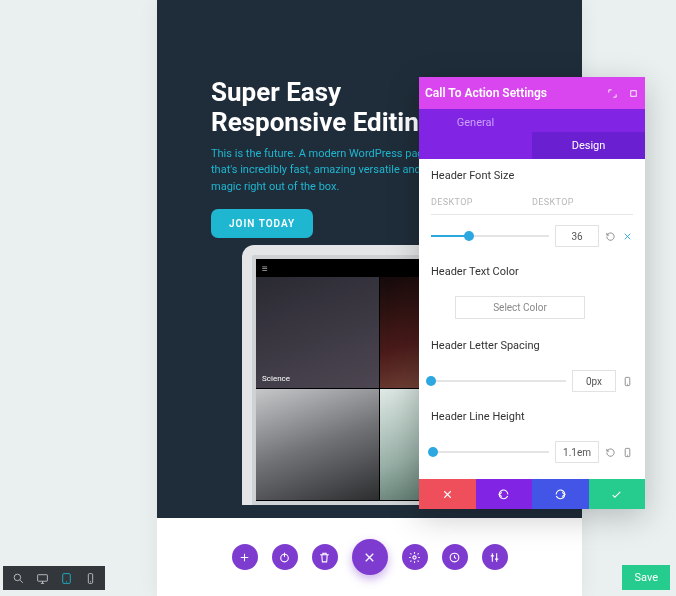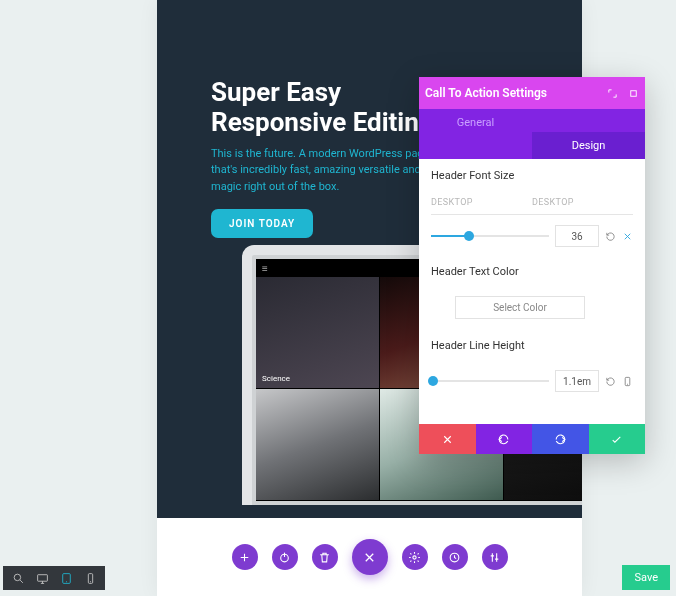--- a/index.html
+++ b/index.html
@@ -377,22 +377,40 @@
           </span>
       </div>
     </div>
   </div>
 
   <div class="section">
     <div class="label">Header Text Color</div>
     <div class="select-color">Select Color</div>
   </div>
 
-
-  <div class="section" style="padding-bottom:28px">
+  <div class="section">
+    <div class="label">Header Letter Spacing</div>
+    <div class="slider-row">
+      <div class="track">
+        <div class="fill" style="width:0%"></div>
+        <div class="thumb" style="left:0%"></div>
+      </div>
+      <div class="val-box">0px</div>
+      <div class="mini-icons">
+        <span>
+            <svg viewBox="0 0 24 24" stroke="#888" fill="none" stroke-width="2">
+              <rect x="7" y="3" width="10" height="18" rx="2"></rect>
+              <path d="M11 18h2"></path>
+            </svg>
+          </span>
+      </div>
+    </div>
+  </div>
+
+  <div class="section" style="padding-bottom:12px">
     <div class="label">Header Line Height</div>
     <div class="slider-row">
       <div class="track">
         <div class="fill" style="width:2%"></div>
         <div class="thumb" style="left:2%"></div>
       </div>
       <div class="val-box">1.1em</div>
       <div class="mini-icons">
         <span>
             <svg viewBox="0 0 24 24" stroke="#888" fill="none" stroke-width="2">

